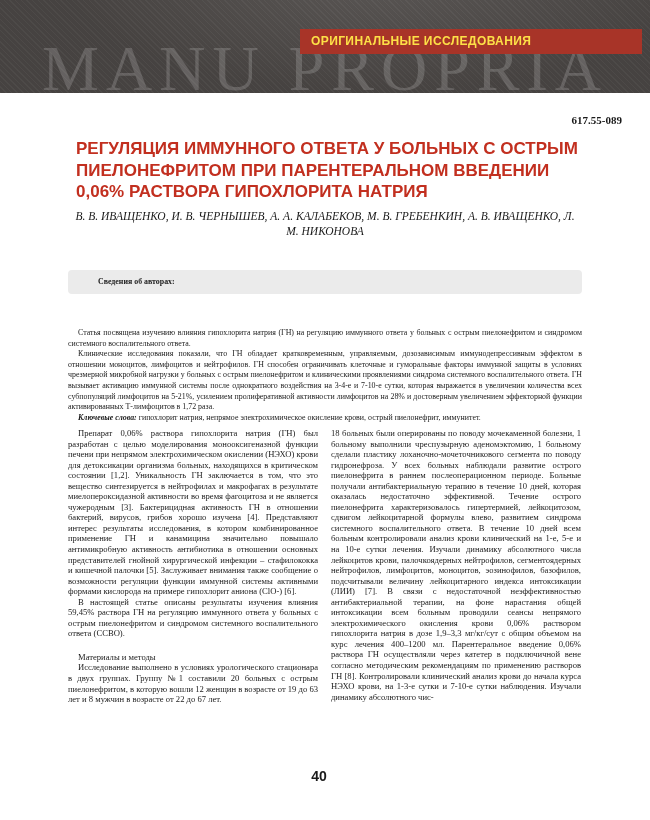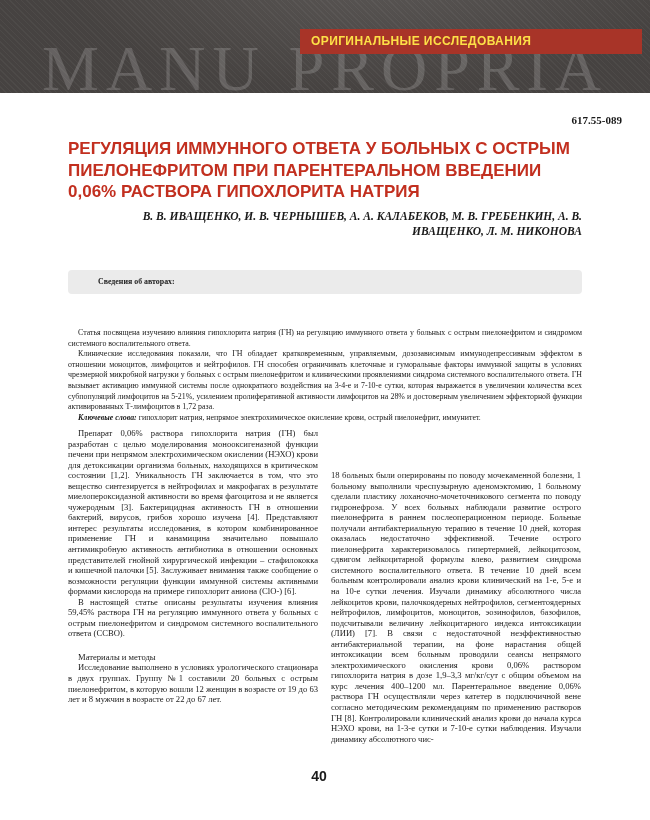--- a/index.html
+++ b/index.html
@@ -58,26 +58,27 @@
     font-weight:bold;font-size:11px;
   }
   .content{position:absolute;left:68px;width:514px;}
   .title{
     top:138px;
     font-family:"Liberation Sans", sans-serif;
     font-weight:bold;
     font-size:17px;line-height:21.5px;
     color:var(--title-red);
     text-transform:uppercase;
+    margin-left:8px;
   }
   .authors{
     top:209px;
-    text-align:right;
+    text-align:center;
     font-family:"Liberation Serif", serif;
-    font-style:italic;font-weight:bold;
+    font-style:italic;font-weight:normal;
     font-size:11.5px;line-height:15px;
   }
   .affiliation{
     top:249px;
     text-align:center;
     font-family:"Liberation Sans", sans-serif;
     font-style:italic;
     font-size:11px;
     color:var(--title-red);
     margin-top:19px;
@@ -108,21 +109,21 @@
   .columns{
     top:428px;
     display:flex;gap:13px;
   }
   .col{
     width:250px;
     font-size:8.6px;line-height:10.55px;
     text-align:justify;
   }
   .col p{text-indent:10px;}
-  .col p.noindent{text-indent:0;margin-top:42px;}
+  .col p.noindent{text-indent:0;}
   .subhead{font-weight:normal;margin-top:13px;}
 
   
   .pagenum{
     position:absolute;left:0;right:12px;top:768px;
     text-align:center;
     font-family:"Liberation Sans", sans-serif;
     font-weight:bold;font-size:14px;
   }
 </style>

